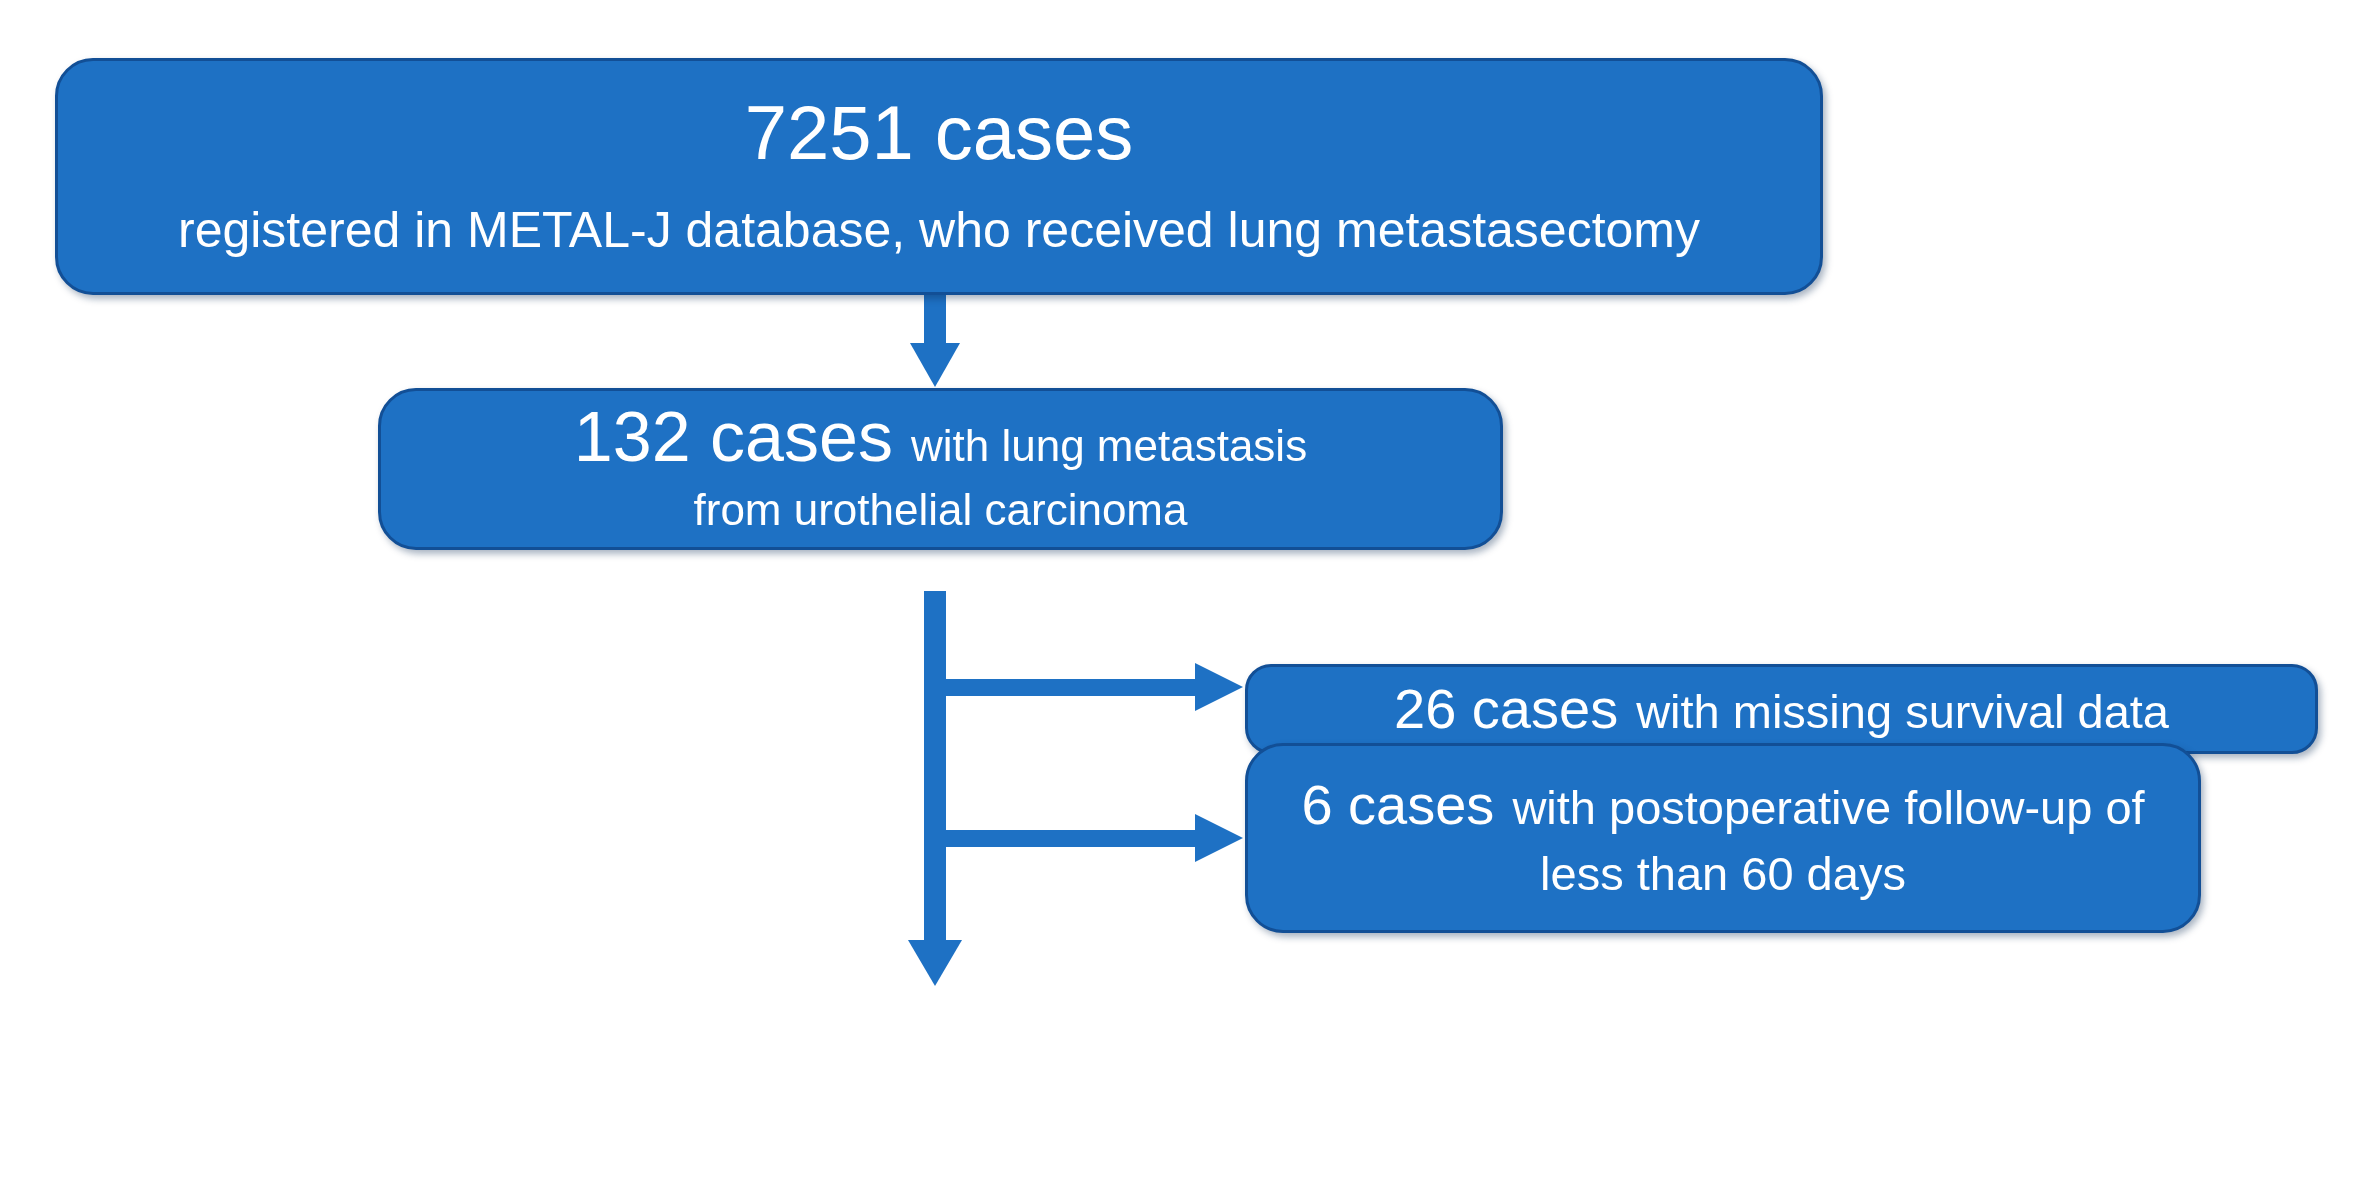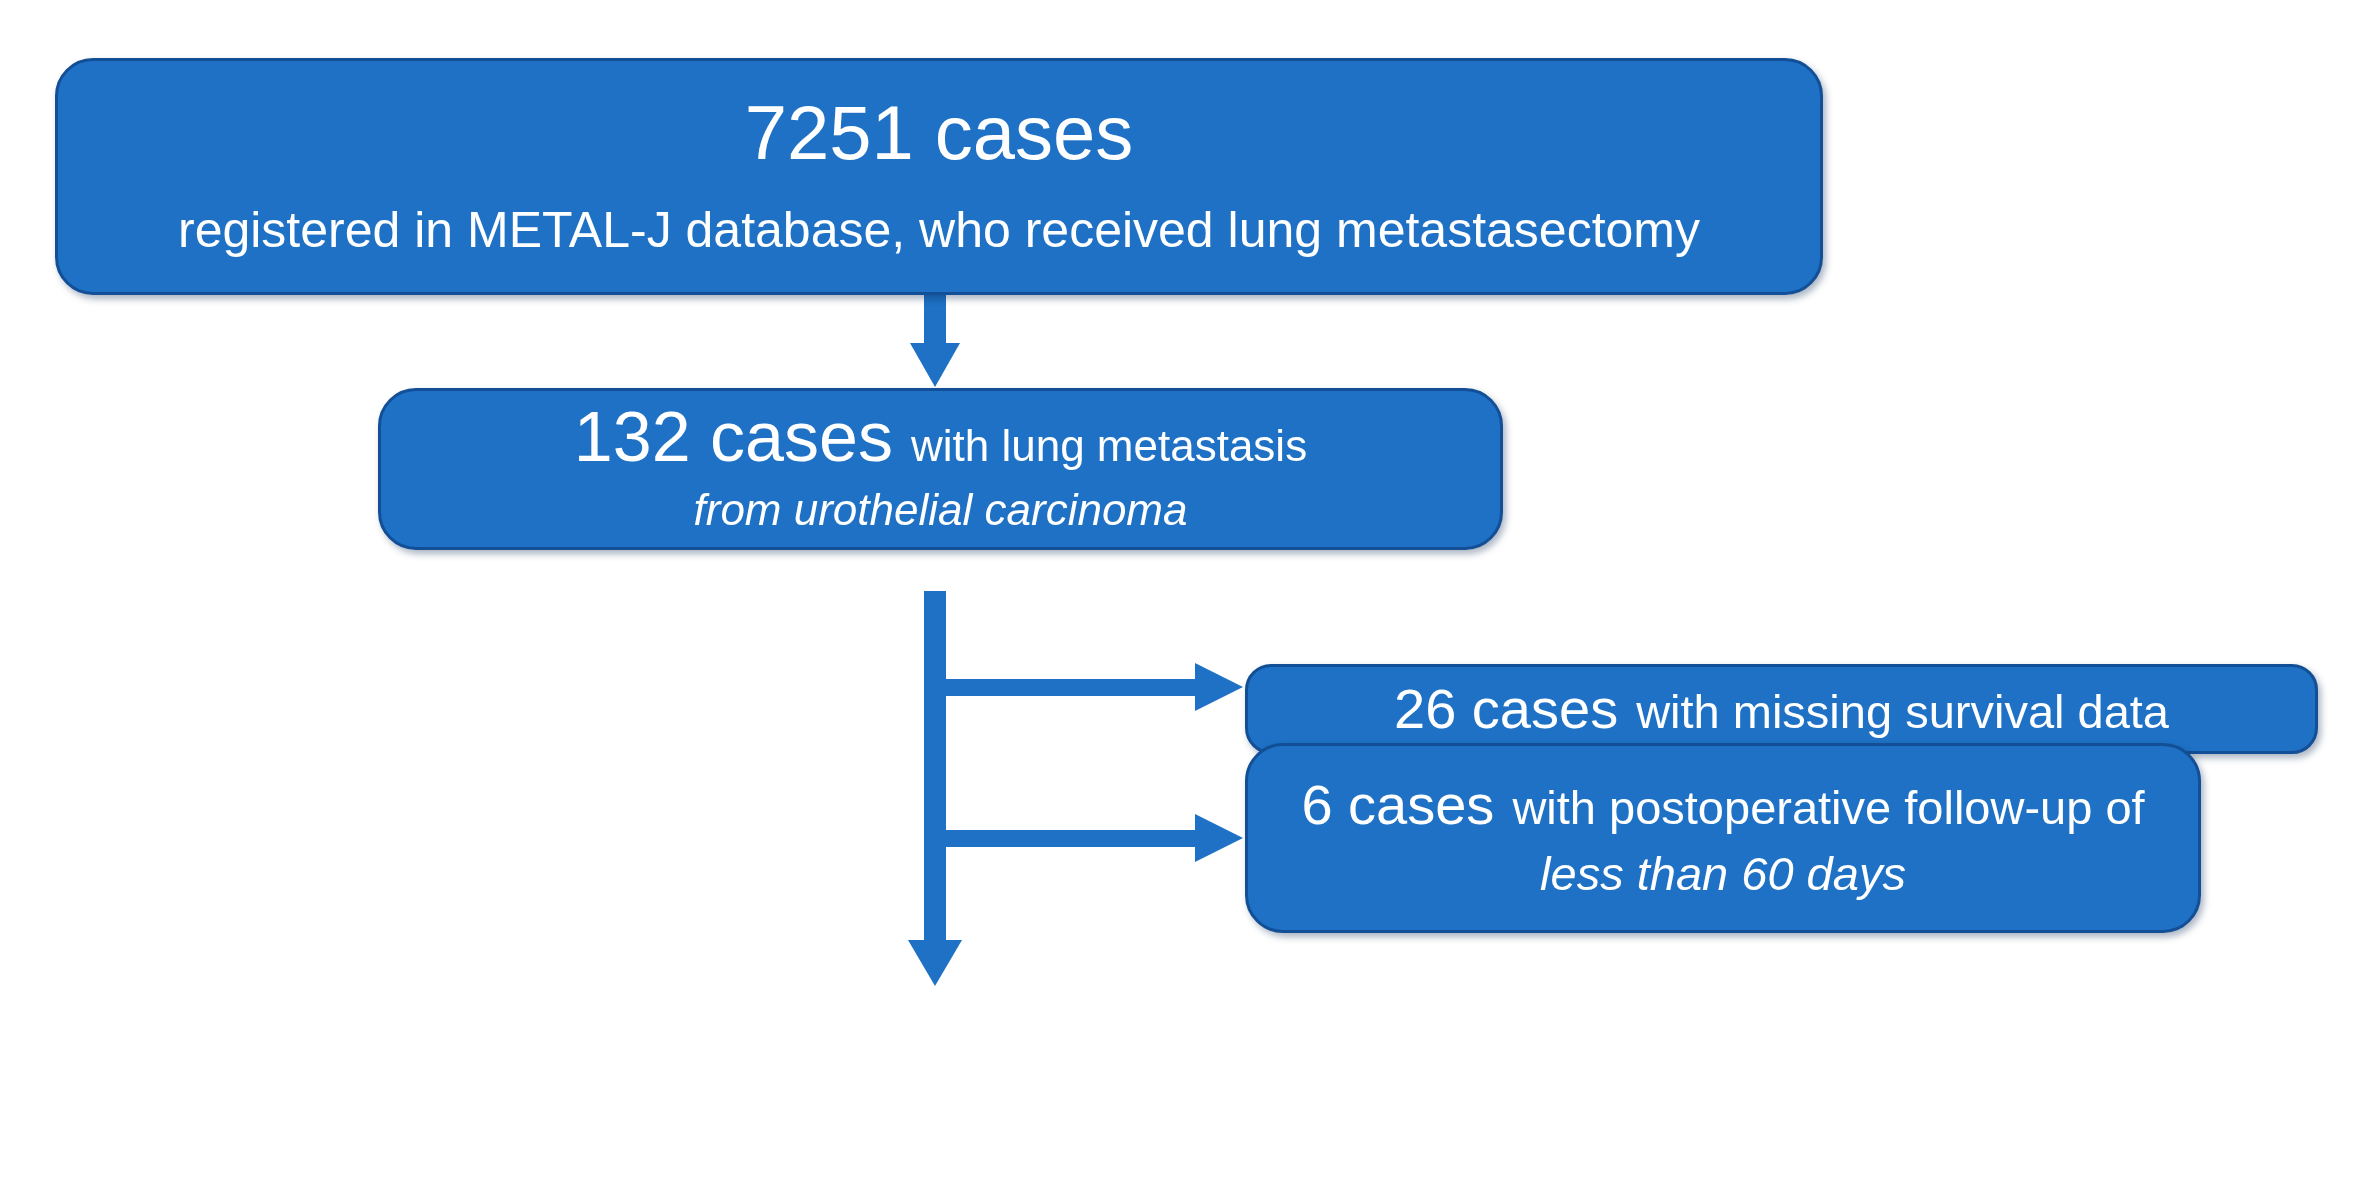--- a/index.html
+++ b/index.html
@@ -53,21 +53,21 @@
   .t-xs { font-size: 47px; line-height: 1.2; }
 
   .n-top    { left: 55px;   top: 58px;  width: 1768px; height: 237px; }
   .n-second { left: 378px;  top: 388px; width: 1125px; height: 162px; }
   .n-excl1  { left: 1245px; top: 664px; width: 1073px; height: 90px; border-radius: 26px; }
   .n-excl2  { left: 1245px; top: 743px; width: 956px; height: 190px; }
   .n-final  { left: 400px;  top: 988px; width: 1077px; height: 164px; }
 
   .n-top .desc-line { margin-top: 28px; }
   .n-second .line2,
-  .n-excl2 .line2 { margin-top: 10px; font-style: italic; }
+  .n-excl2 .line2 { margin-top: 10px; }
 </style>
 </head>
 <body>
 
 <div class="canvas">
 
   <svg class="connectors" viewBox="0 0 2371 1191" xmlns="http://www.w3.org/2000/svg">
     <g>
       <rect class="shape" x="924" y="293" width="22" height="52"></rect>
       <polygon class="shape" points="910,343 960,343 935,387"></polygon>

